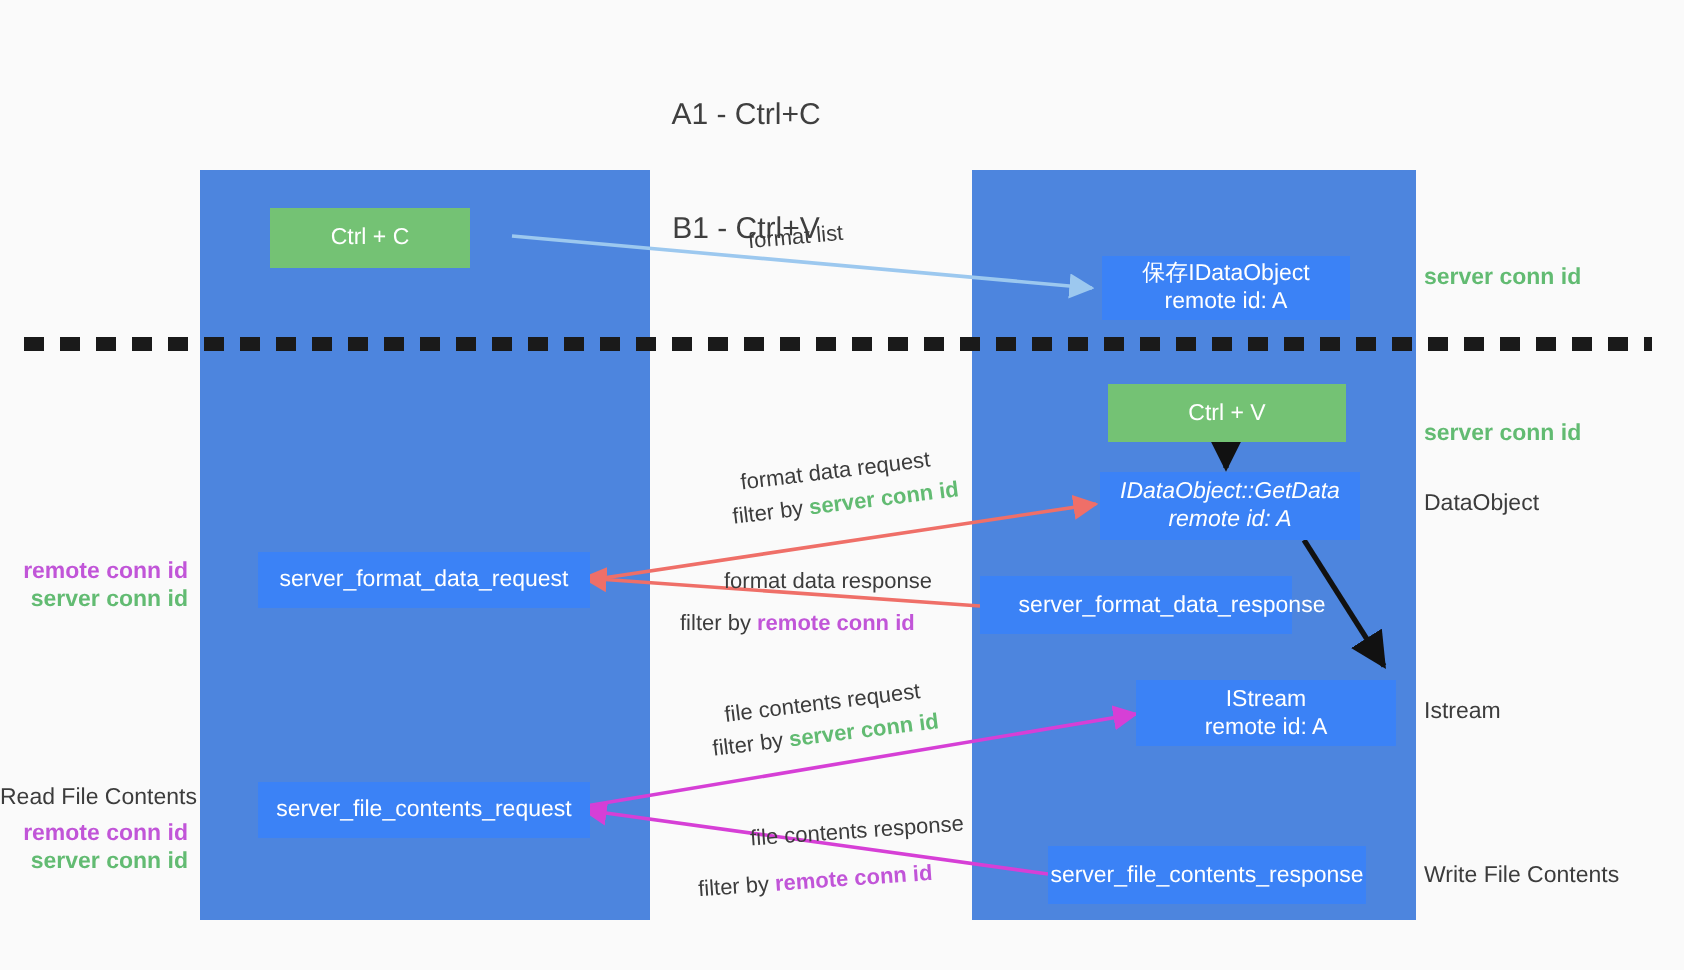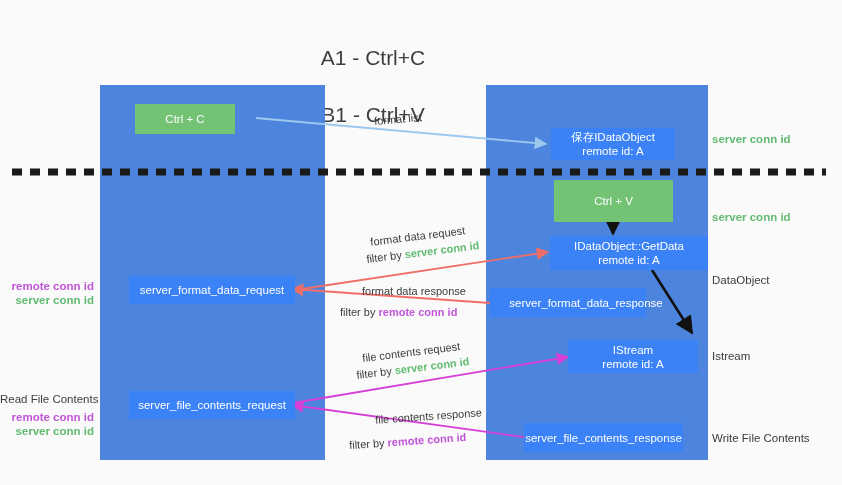--- a/index.html
+++ b/index.html
@@ -22,21 +22,21 @@
     height: 485px;
   }
   .abs { position: absolute; }
 
   
   .title {
     top: 10px;
     left: 0;
     width: 746px;
     text-align: center;
-    font-size: 21px;
+    font-size: 15px;
     line-height: 19px;
     color: #3f3f3f;
     white-space: pre;
   }
 
   
   .col-head {
     text-align: center;
     font-size: 12px;
     line-height: 15px;
@@ -148,23 +148,23 @@
 
   <div class="abs box green" style="left:135px; top:104px; width:100px; height:30px;">Ctrl + C</div>
 
   <div class="abs box orange" style="left:129px; top:276px; width:166px; height:28px;">server_format_data_request</div>
 
   <div class="abs box orange" style="left:129px; top:391px; width:166px; height:28px;">server_file_contents_request</div>
 
   <div class="abs box orange" style="left:551px; top:128px; width:124px; height:32px;">保存IDataObject
 remote id: A</div>
 
-  <div class="abs box green" style="left:554px; top:180px; width:119px; height:42px;">Ctrl + V</div>
-
-  <div class="abs box orange" style="left:550px; top:236px; width:158px; height:34px;">IDataObject::GetData
+  <div class="abs box green" style="left:554px; top:192px; width:119px; height:29px;">Ctrl + V</div>
+
+  <div class="abs box orange" style="left:550px; top:236px; width:130px; height:34px;font-style:italic;">IDataObject::GetData
 remote id: A</div>
 
   <div class="abs box orange" style="left:490px; top:288px; width:156px; height:29px;padding-left:40px;">server_format_data_response</div>
 
   <div class="abs box orange" style="left:568px; top:340px; width:130px; height:33px;">IStream
 remote id: A</div>
 
   <div class="abs box orange" style="left:524px; top:423px; width:159px; height:29px;">server_file_contents_response</div>
 
   <div class="abs elabel" style="left:374px; top:112px; transform:rotate(-5deg);">format list</div>
@@ -186,21 +186,21 @@
 
   <div class="abs elabel" style="left:375px; top:409px; transform:rotate(-4deg);">file contents response</div>
   <div class="abs elabel" style="left:349px; top:434px; transform:rotate(-4deg);">
     <span>filter by </span><span class="p">remote conn id</span>
   </div>
 
   <div class="abs ann green right" style="left:712px; top:132px;">server conn id</div>
 
   <div class="abs ann green right" style="left:712px; top:210px;">server conn id</div>
 
-  <div class="abs ann dark right" style="left:712px; top:245px;margin-top:28px;">DataObject</div>
+  <div class="abs ann dark right" style="left:712px; top:245px;">DataObject</div>
 
   <div class="abs ann dark right" style="left:712px; top:349px;">Istream</div>
 
   <div class="abs ann dark right" style="left:712px; top:431px;">Write File Contents</div>
 
   <div class="abs ann purple leftal" style="left:0px; top:279px; width:94px;">remote conn id</div>
   <div class="abs ann green leftal" style="left:0px; top:293px; width:94px;">server conn id</div>
 
   <div class="abs ann dark leftal" style="left:0px; top:392px; width:94px;">Read File Contents</div>
   <div class="abs ann purple leftal" style="left:0px; top:410px; width:94px;">remote conn id</div>

